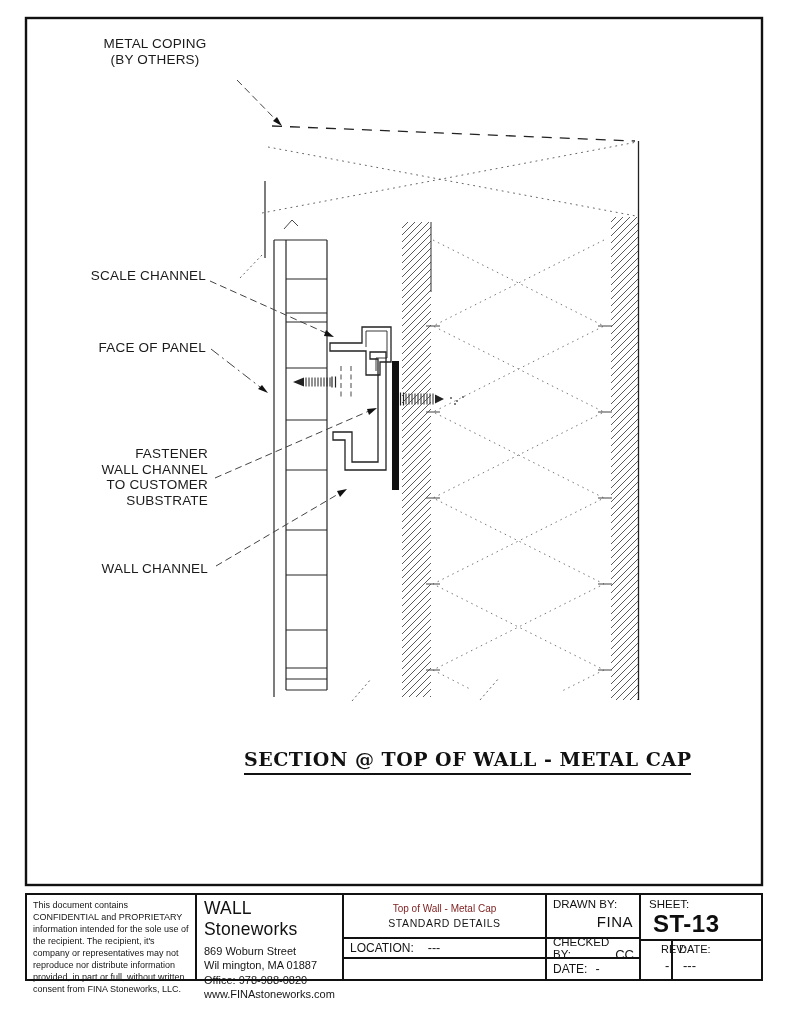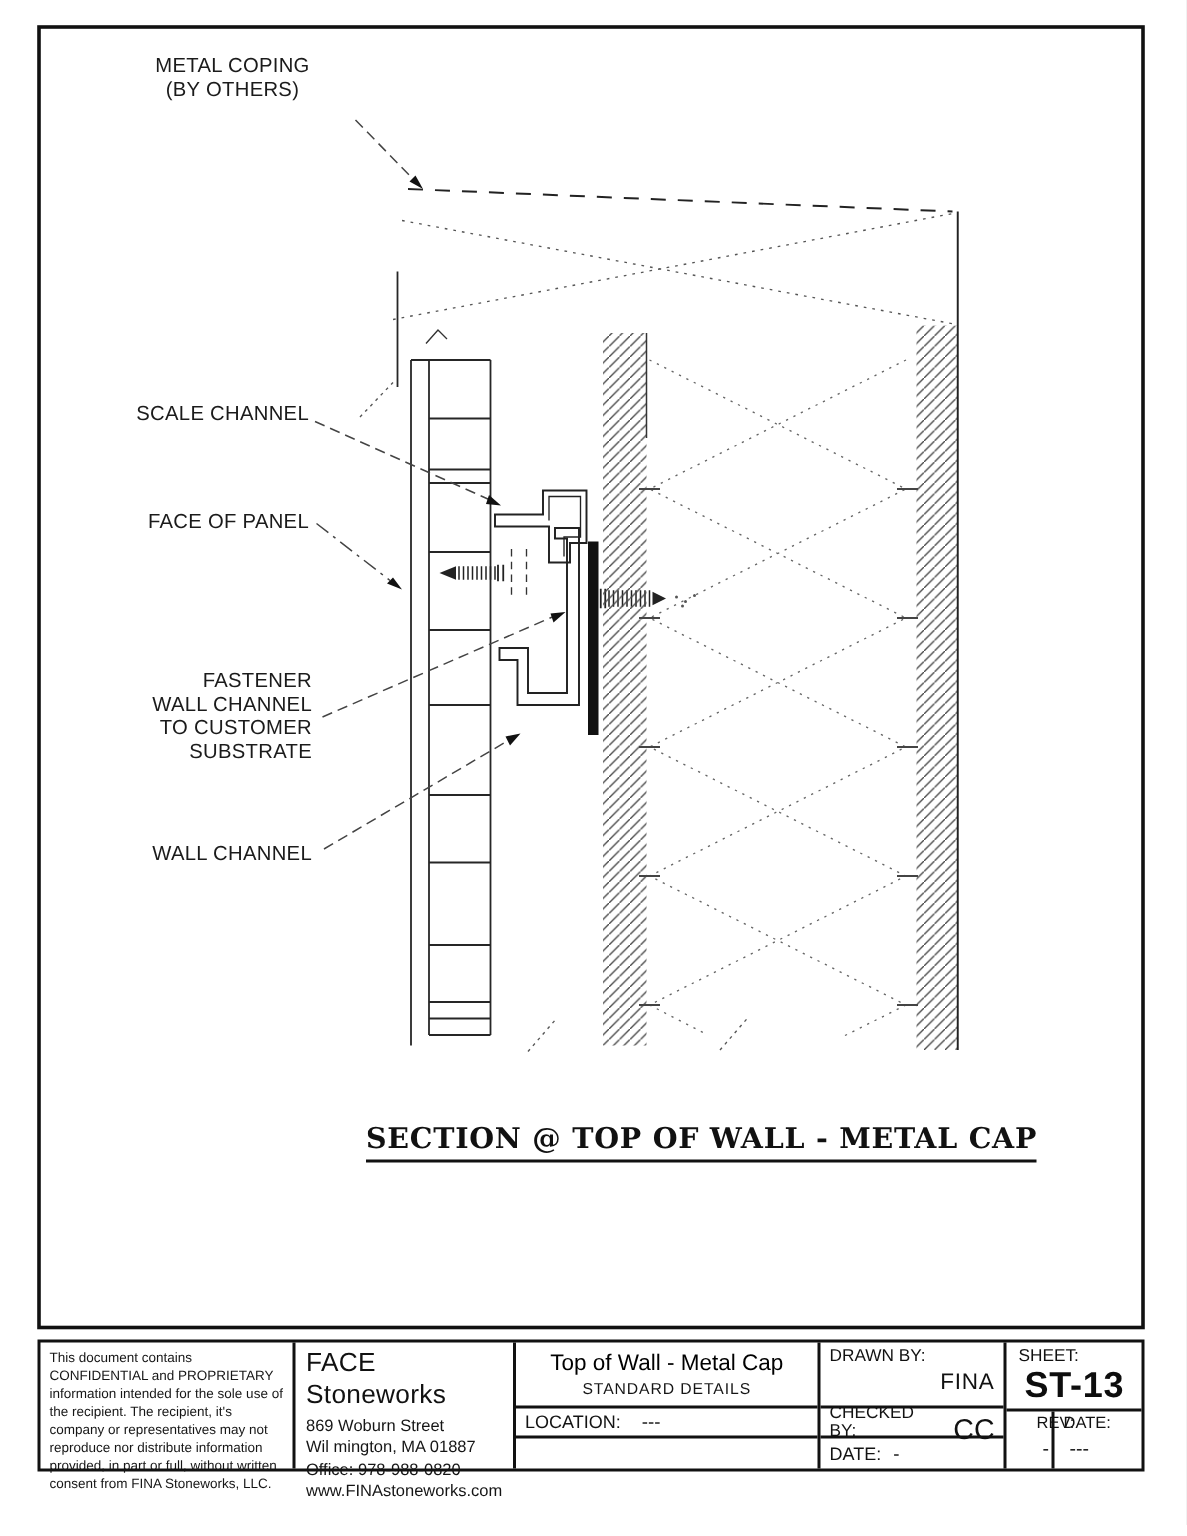--- a/index.html
+++ b/index.html
@@ -28,35 +28,35 @@
     border:2px solid #111;box-sizing:border-box;display:flex;background:#fff;
   }
   .tb *{box-sizing:border-box;}
   .tb-col{height:100%;}
   .tb-c1{width:170px;border-right:2px solid #111;padding:4px 6px 2px 6px;
          font-size:9px;line-height:1.34;color:#161616;}
   .tb-c2{width:147px;border-right:2px solid #111;padding:3px 7px;}
   .tb-c2 .co-name{font-size:17.5px;letter-spacing:.2px;margin:0 0 4px 0;color:#111;}
   .tb-c2 .co-line{font-size:11px;line-height:1.3;color:#151515;}
   .tb-c3{width:203px;border-right:2px solid #111;display:flex;flex-direction:column;}
-  .tb-c4{width:124px;border-right:2px solid #111;display:flex;flex-direction:column;}
+  .tb-c4{width:94px;border-right:2px solid #111;display:flex;flex-direction:column;}
   .tb-c5{flex:1;display:flex;flex-direction:column;}
   .tb-r1{height:44px;border-bottom:2px solid #111;}
   .tb-r2{height:20px;border-bottom:2px solid #111;display:flex;align-items:center;padding:0 6px;}
   .tb-r3{height:20px;display:flex;align-items:center;padding:0 6px;}
   .tb-c3 .tb-r1{display:flex;flex-direction:column;justify-content:center;align-items:center;}
-  .dwg-title{font-size:15px;color:#000000;}
+  .dwg-title{font-size:10px;color:#7f1d1d;}
   .dwg-sub{font-size:10.5px;letter-spacing:.6px;margin-top:3px;color:#151515;}
   .fld{font-size:12px;color:#131313;}
   .val{font-size:12.5px;margin-left:14px;color:#111;}
   .val.big{font-size:13.5px;margin-left:26px;letter-spacing:.5px;}
   .tb-c4 .tb-r1{padding:3px 6px 0 6px;}
   .drawnby-lbl{font-size:11.5px;}
   .drawnby-val{font-size:15px;text-align:right;margin-top:3px;letter-spacing:.5px;}
-  .cc-val{font-size:19px;margin-left:6px;margin-top:12px;}
+  .cc-val{font-size:13px;margin-left:6px;margin-top:12px;}
   .sheet-row{height:46px;border-bottom:2px solid #111;padding:3px 8px 0 8px;}
   .sheet-lbl{font-size:11.5px;}
   .sheet-val{font-size:24px;letter-spacing:.5px;margin-top:0px;padding-left:4px;color:#0d0d0d;font-weight:bold;}
   .revdate-row{flex:1;display:flex;}
   .rev-cell{width:32px;border-right:2px solid #111;padding:2px 0 0 20px;}
   .date-cell{flex:1;padding:2px 0 0 6px;}
   .sub-lbl{font-size:11px;}
   .sub-val{font-size:13px;margin-top:3px;padding-left:4px;}
 </style>
 </head>
@@ -183,21 +183,21 @@
     <span>SECTION @ TOP OF WALL - METAL CAP</span>
   </div>
 
   <div class="tb">
 
     <div class="tb-col tb-c1">
       <span>This document contains CONFIDENTIAL and PROPRIETARY information intended for the sole use of the recipient. The recipient, it's company or representatives may not reproduce nor distribute information provided, in part or full, without written consent from FINA Stoneworks, LLC.</span>
     </div>
 
     <div class="tb-col tb-c2">
-      <div class="co-name">FACE Stoneworks</div>
+      <div class="co-name">WALL Stoneworks</div>
       <div class="co-line">869 Woburn Street</div>
       <div class="co-line">Wil mington, MA 01887</div>
       <div class="co-line">Office: 978-988-0820</div>
       <div class="co-line">www.FINAstoneworks.com</div>
     </div>
 
     <div class="tb-col tb-c3">
       <div class="tb-r1">
         <div class="dwg-title">Top of Wall - Metal Cap</div>
         <div class="dwg-sub">STANDARD DETAILS</div>

